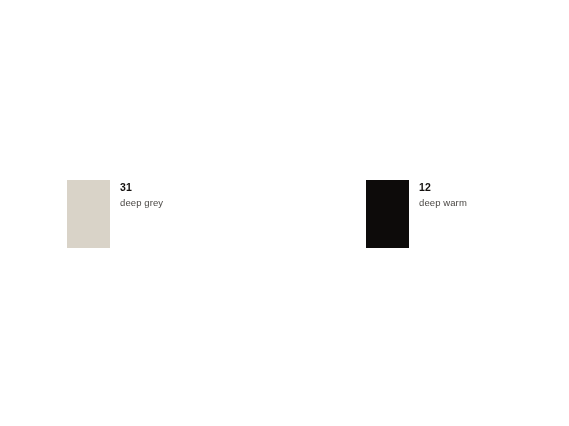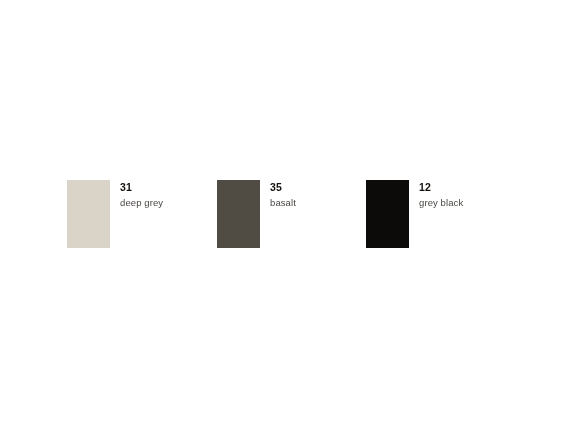--- a/index.html
+++ b/index.html
@@ -70,29 +70,22 @@
 <div id="palette-board" style="background: rgb(255, 255, 255);">
 
   <div class="swatch-entry" id="entry-0">
     <span class="swatch-chip" style="background: rgb(217, 211, 200);"></span>
     <span class="swatch-text">
       <span class="swatch-code">31</span>
       <span class="swatch-label">deep grey</span>
     </span>
   </div>
 
-  <div class="swatch-entry" id="entry-1">
-    <span class="swatch-chip" style="background: rgb(80, 76, 68);"></span>
-    <span class="swatch-text">
-      <span class="swatch-code">35</span>
-      <span class="swatch-label">basalt</span>
-    </span>
-  </div>
 
   <div class="swatch-entry" id="entry-2">
     <span class="swatch-chip" style="background: rgb(13, 11, 10);"></span>
     <span class="swatch-text">
       <span class="swatch-code">12</span>
-      <span class="swatch-label">grey black</span>
+      <span class="swatch-label">deep warm</span>
     </span>
   </div>
 
 </div>
 
 </body></html>

